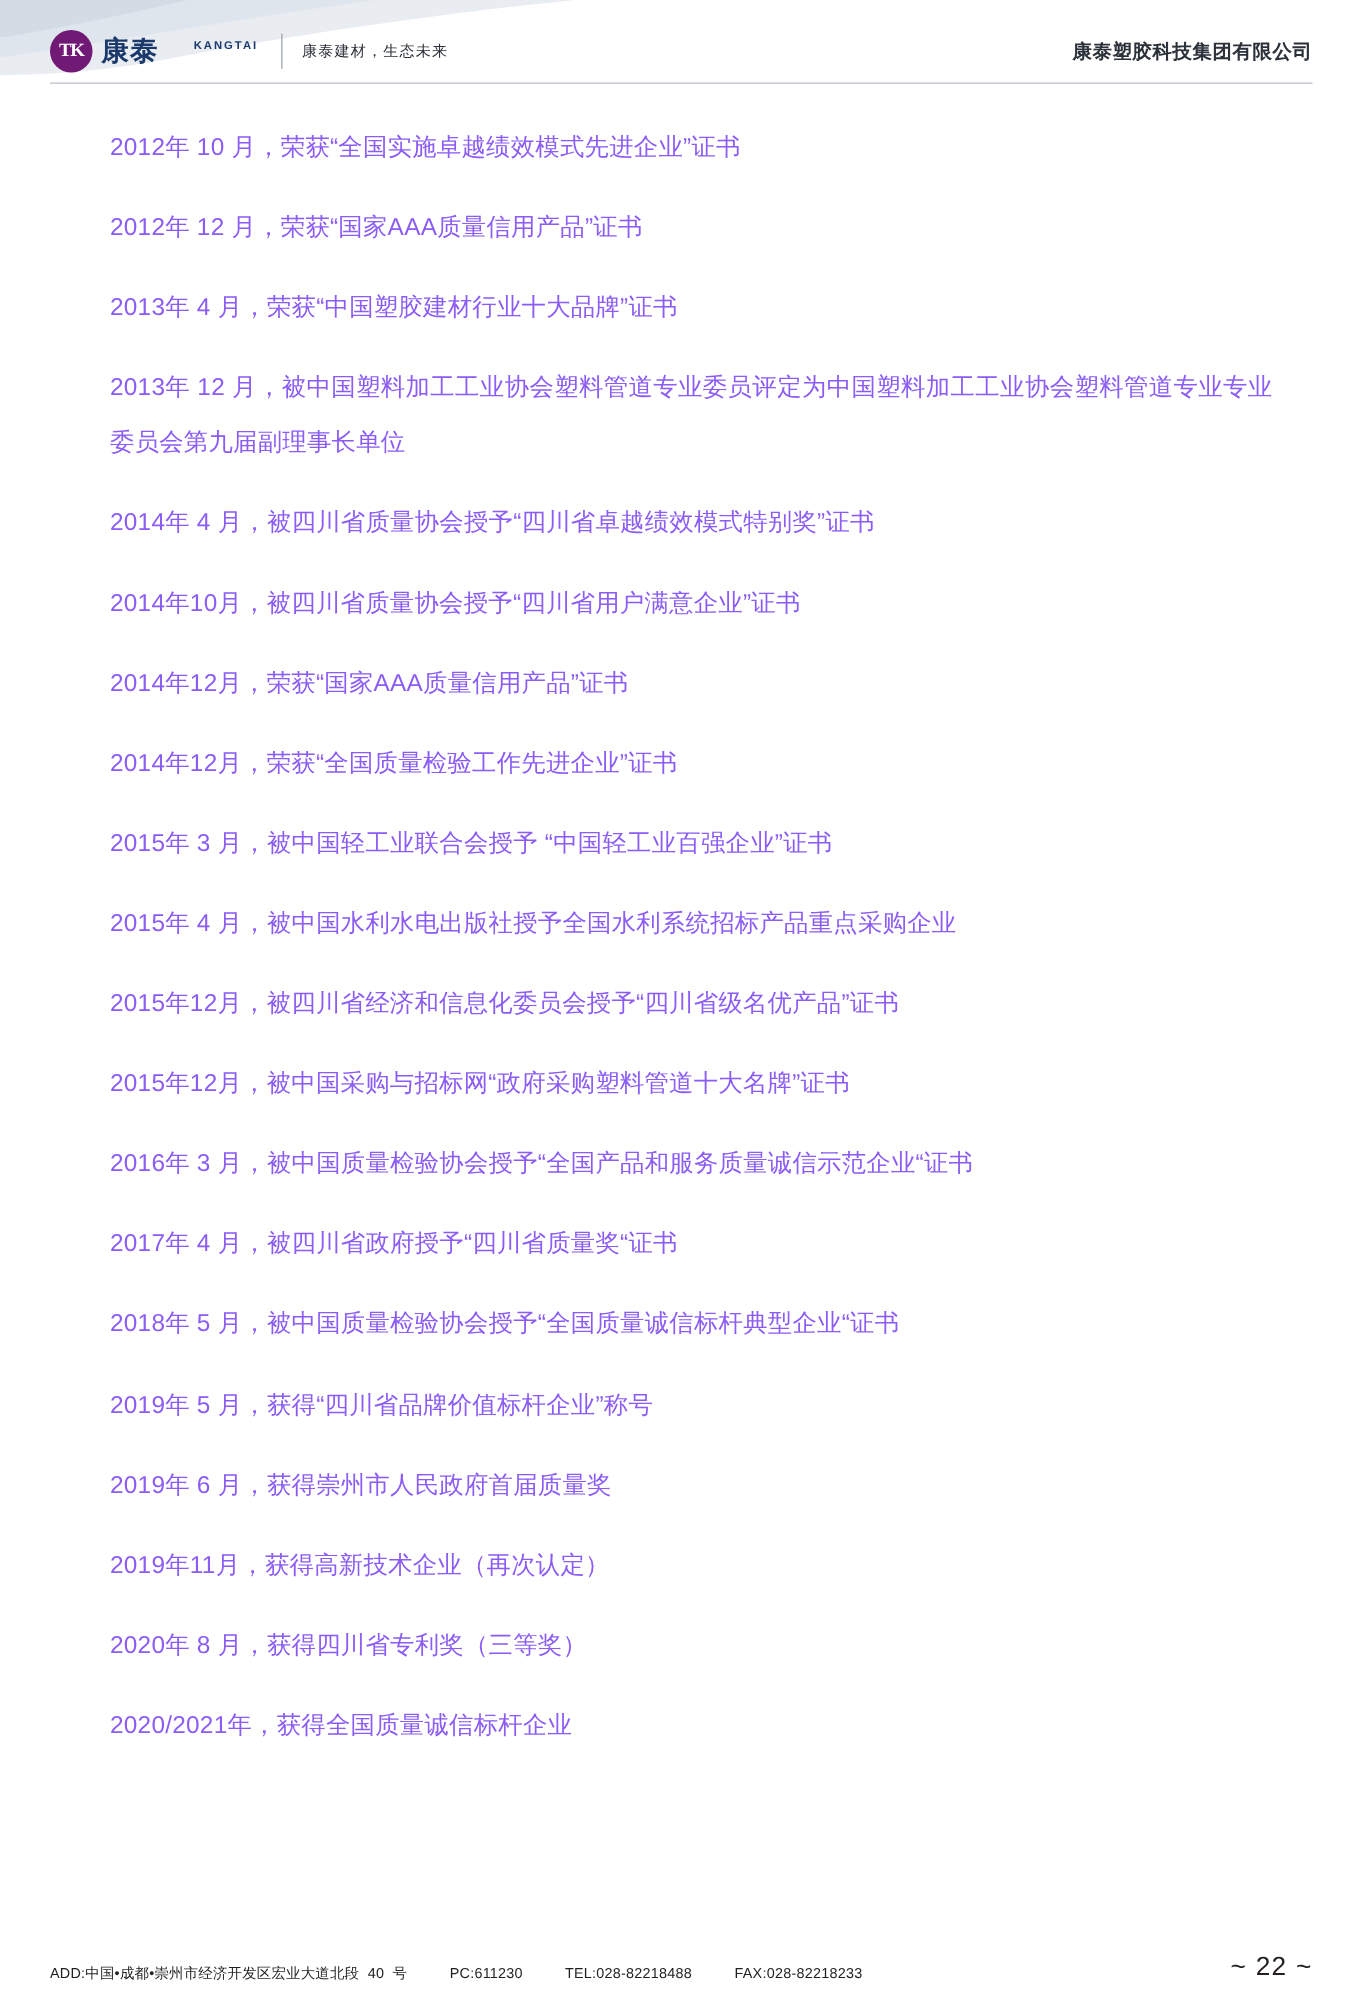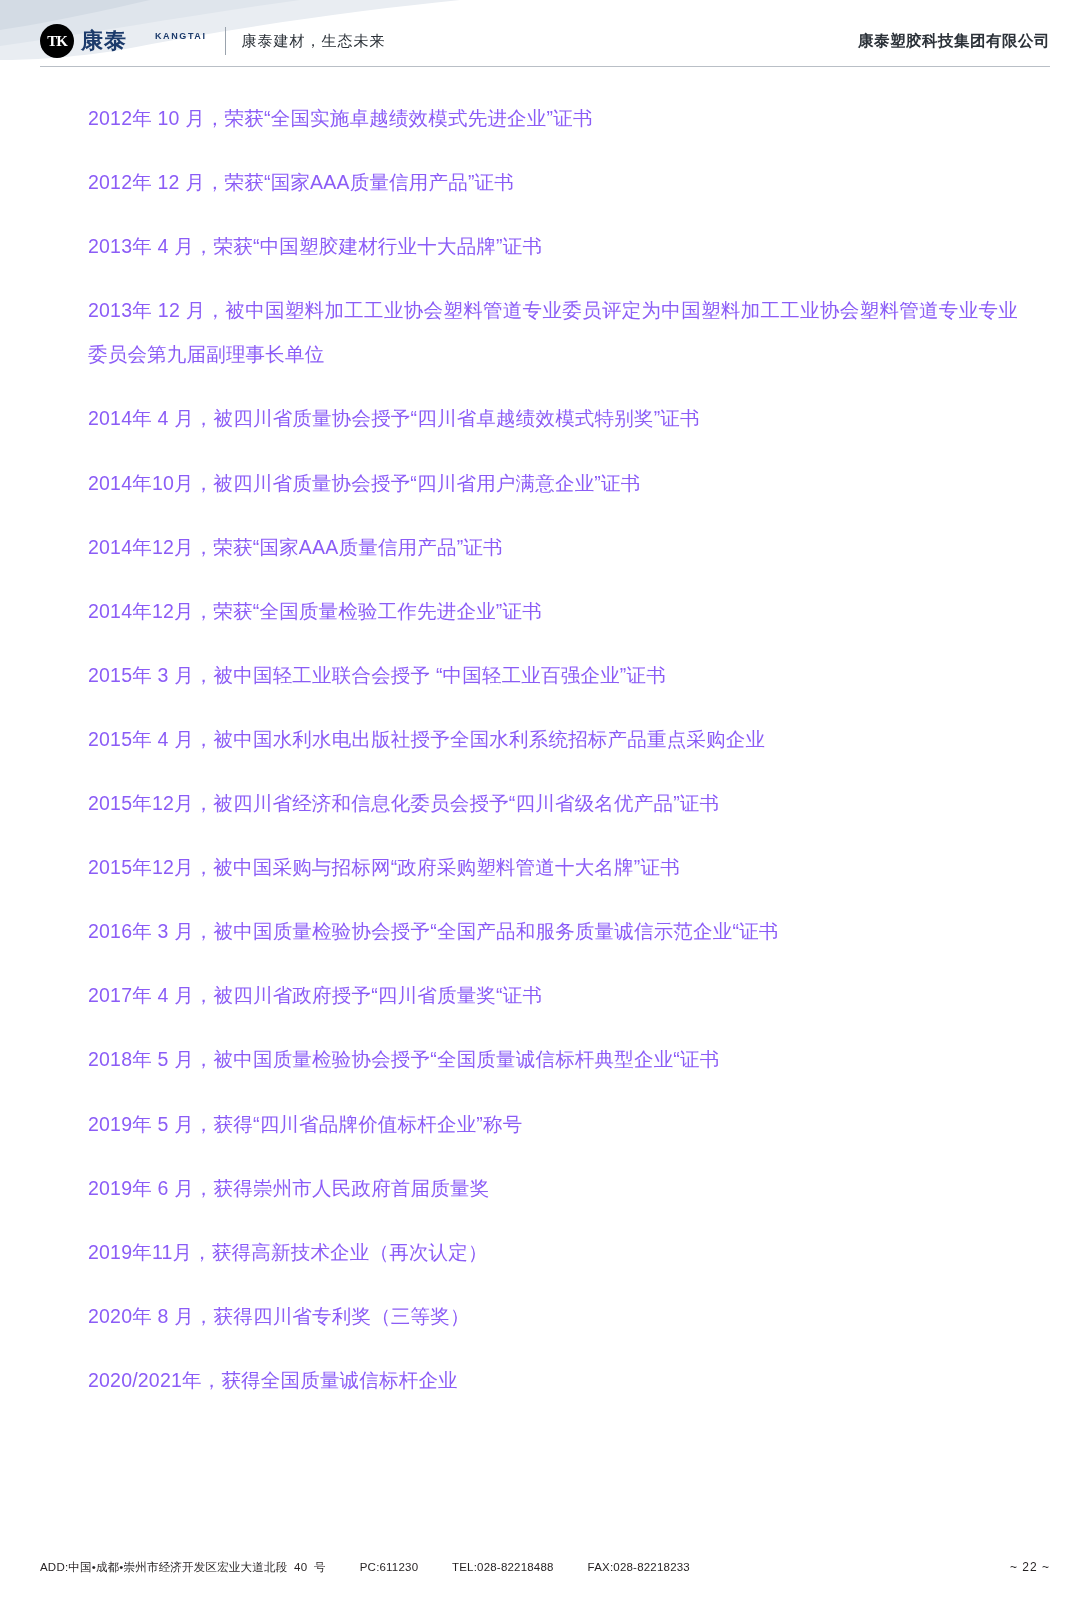--- a/index.html
+++ b/index.html
@@ -43,21 +43,21 @@
   }
   .logo-block {
     display: flex;
     align-items: center;
     gap: 7px;
   }
   .logo-mark {
     width: 34px;
     height: 34px;
     border-radius: 50%;
-    background: #000000;
+    background: #701a75;
     color: #fff;
     display: flex;
     align-items: center;
     justify-content: center;
     font-size: 15px;
     font-weight: bold;
     letter-spacing: -1px;
     font-family: "Liberation Serif", serif;
   }
   .logo-text {
@@ -79,21 +79,21 @@
     margin-top: 2px;
     padding-left: 28px;
   }
   .logo-divider {
     width: 1px;
     height: 28px;
     background: #9aa3ad;
     margin: 0 16px 0 18px;
   }
   .header-slogan {
-    font-size: 15px;
+    font-size: 12px;
     color: #2b3138;
     letter-spacing: 1px;
   }
   .header-company {
     margin-left: auto;
     font-size: 15.5px;
     color: #2b3138;
     font-weight: bold;
     letter-spacing: 0.5px;
   }
@@ -123,31 +123,31 @@
   }
 
   
   .page-footer {
     position: absolute;
     left: 40px;
     right: 40px;
     bottom: 14px;
     height: 26px;
     display: flex;
-    align-items: flex-start;
+    align-items: flex-end;
   }
   .footer-address {
     font-size: 11.5px;
     color: #231f20;
     letter-spacing: 0.2px;
     white-space: pre;
   }
   .footer-page {
     margin-left: auto;
-    font-size: 12px;
+    font-size: 21px;
     color: #231f20;
     letter-spacing: 1px;
   }
 </style>
 </head>
 <body>
 
 <div class="page-header">
   <div class="header-swoosh">
     <svg width="460" height="62" viewBox="0 0 460 62" xmlns="http://www.w3.org/2000/svg" aria-hidden="true">

